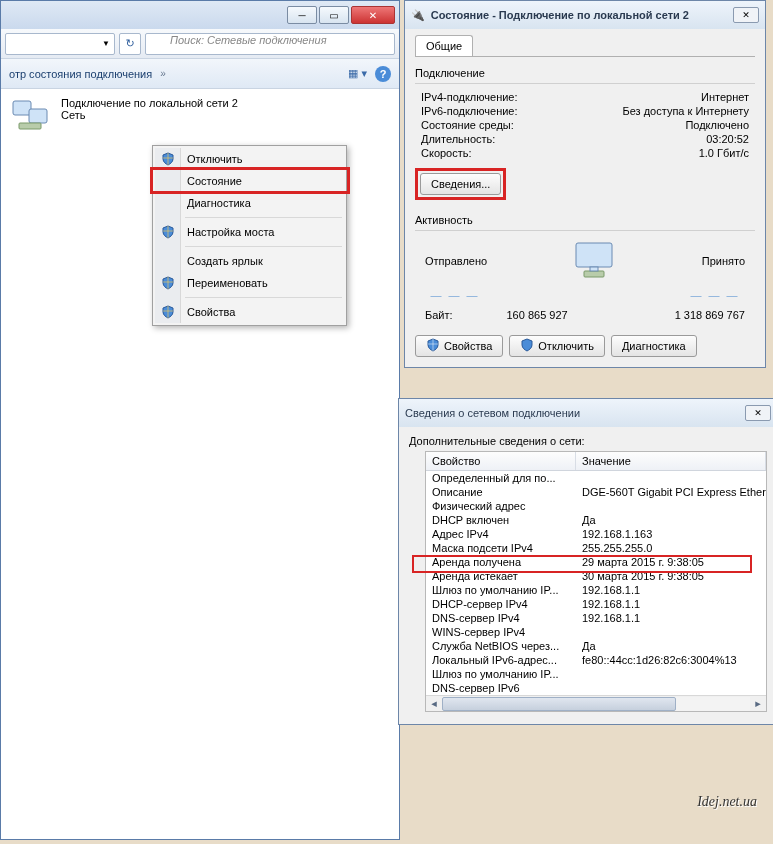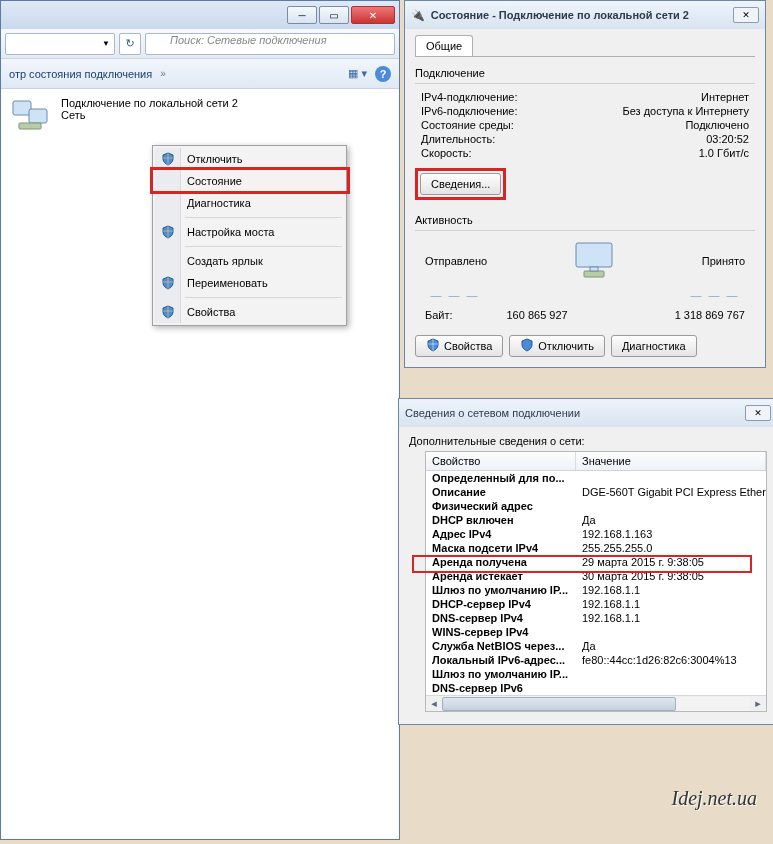--- a/index.html
+++ b/index.html
@@ -65,31 +65,31 @@
 .detailswin { position: absolute; left: 398px; top: 398px; width: 380px; background: #f0f0f0; border: 1px solid #6d86a8; }
 .detailsbody { padding: 8px 10px 12px; }
 .listview { border: 1px solid #b8b8b8; background: #fff; margin-top: 4px; margin-left: 16px; }
 .lvhead { display: flex; background: linear-gradient(#fdfdfd,#eef1f6); border-bottom: 1px solid #d0d5dd; }
 .lvhead div { padding: 3px 6px; border-right: 1px solid #d8dde5; }
 .lvcol-prop { width: 150px; }
 .lvcol-val { flex: 1; }
 .lvbody { }
 .lvrow { display: flex; padding: 1px 0; }
 .lvrow div { padding: 0 6px; }
-.lvrow .p { width: 150px; white-space: nowrap; overflow: hidden; text-overflow: ellipsis; font-weight: bold; }
+.lvrow .p { width: 150px; white-space: nowrap; overflow: hidden; text-overflow: ellipsis; }
 .lvrow .v { flex: 1; white-space: nowrap; overflow: hidden; }
 .ipv4-highlight { position: absolute; left: 412px; top: 555px; width: 340px; height: 18px; border: 2px solid #d82424; pointer-events: none; }
 .scrollbar { height: 16px; border-top: 1px solid #d8d8d8; background: #f0f0f0; display: flex; align-items: center; }
 .scroll-track { flex: 1; height: 14px; background: #f3f3f3; position: relative; margin: 0 16px; }
 .scroll-thumb { position: absolute; left: 0; width: 76%; height: 100%; background: linear-gradient(#e0e6ef,#c6d0dd); border: 1px solid #9fb0c6; border-radius: 2px; }
 .scroll-btn { width: 16px; height: 14px; display: flex; align-items: center; justify-content: center; color: #586a82; position: absolute; }
 .scroll-btn.left { left: 0; }
 .scroll-btn.right { right: 0; }
 
-.watermark { position: absolute; right: 16px; bottom: 34px; font-family: Georgia, serif; font-style: italic; font-size: 20px; color: #333; text-shadow: 1px 1px #fff; }
+.watermark { position: absolute; right: 16px; bottom: 34px; font-family: Georgia, serif; font-style: italic; font-size: 14px; color: #333; text-shadow: 1px 1px #fff; }
 
 .shield svg { width: 14px; height: 14px; }
 </style>
 </head>
 <body>
 
 <div class="explorer">
   <div class="explorer-titlebar">
     <div class="winbtn">─</div>
     <div class="winbtn">▭</div>

